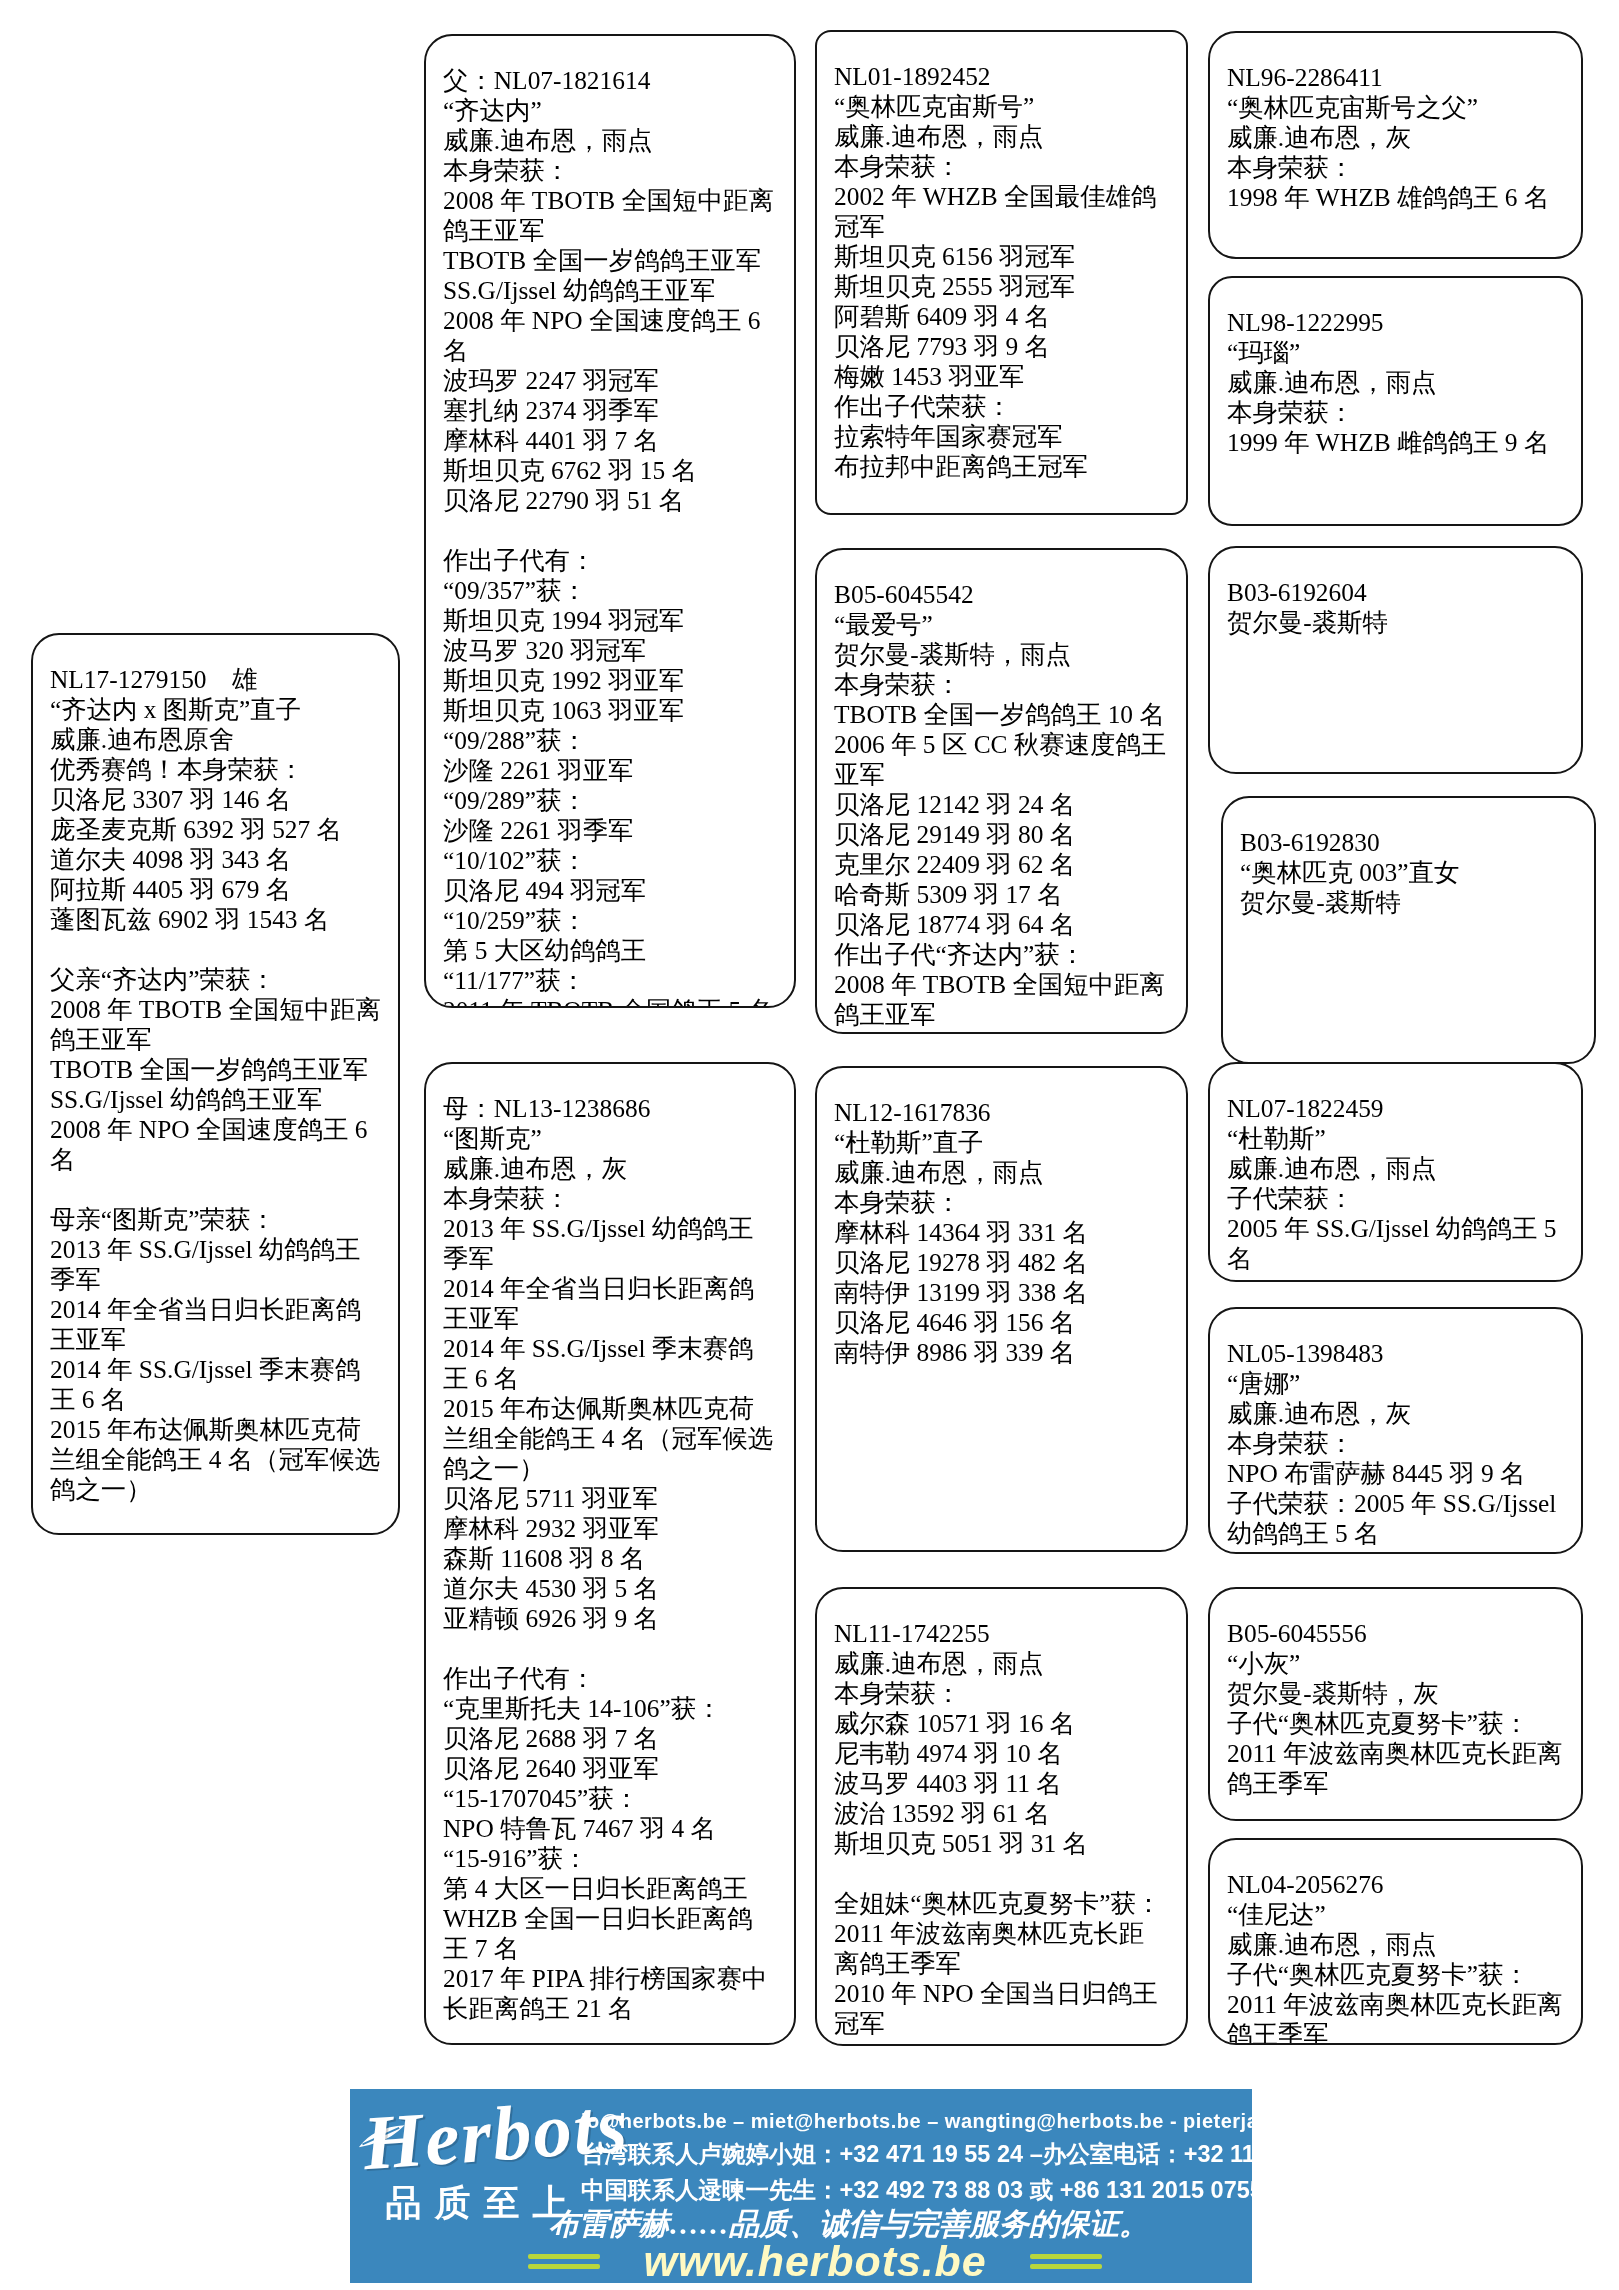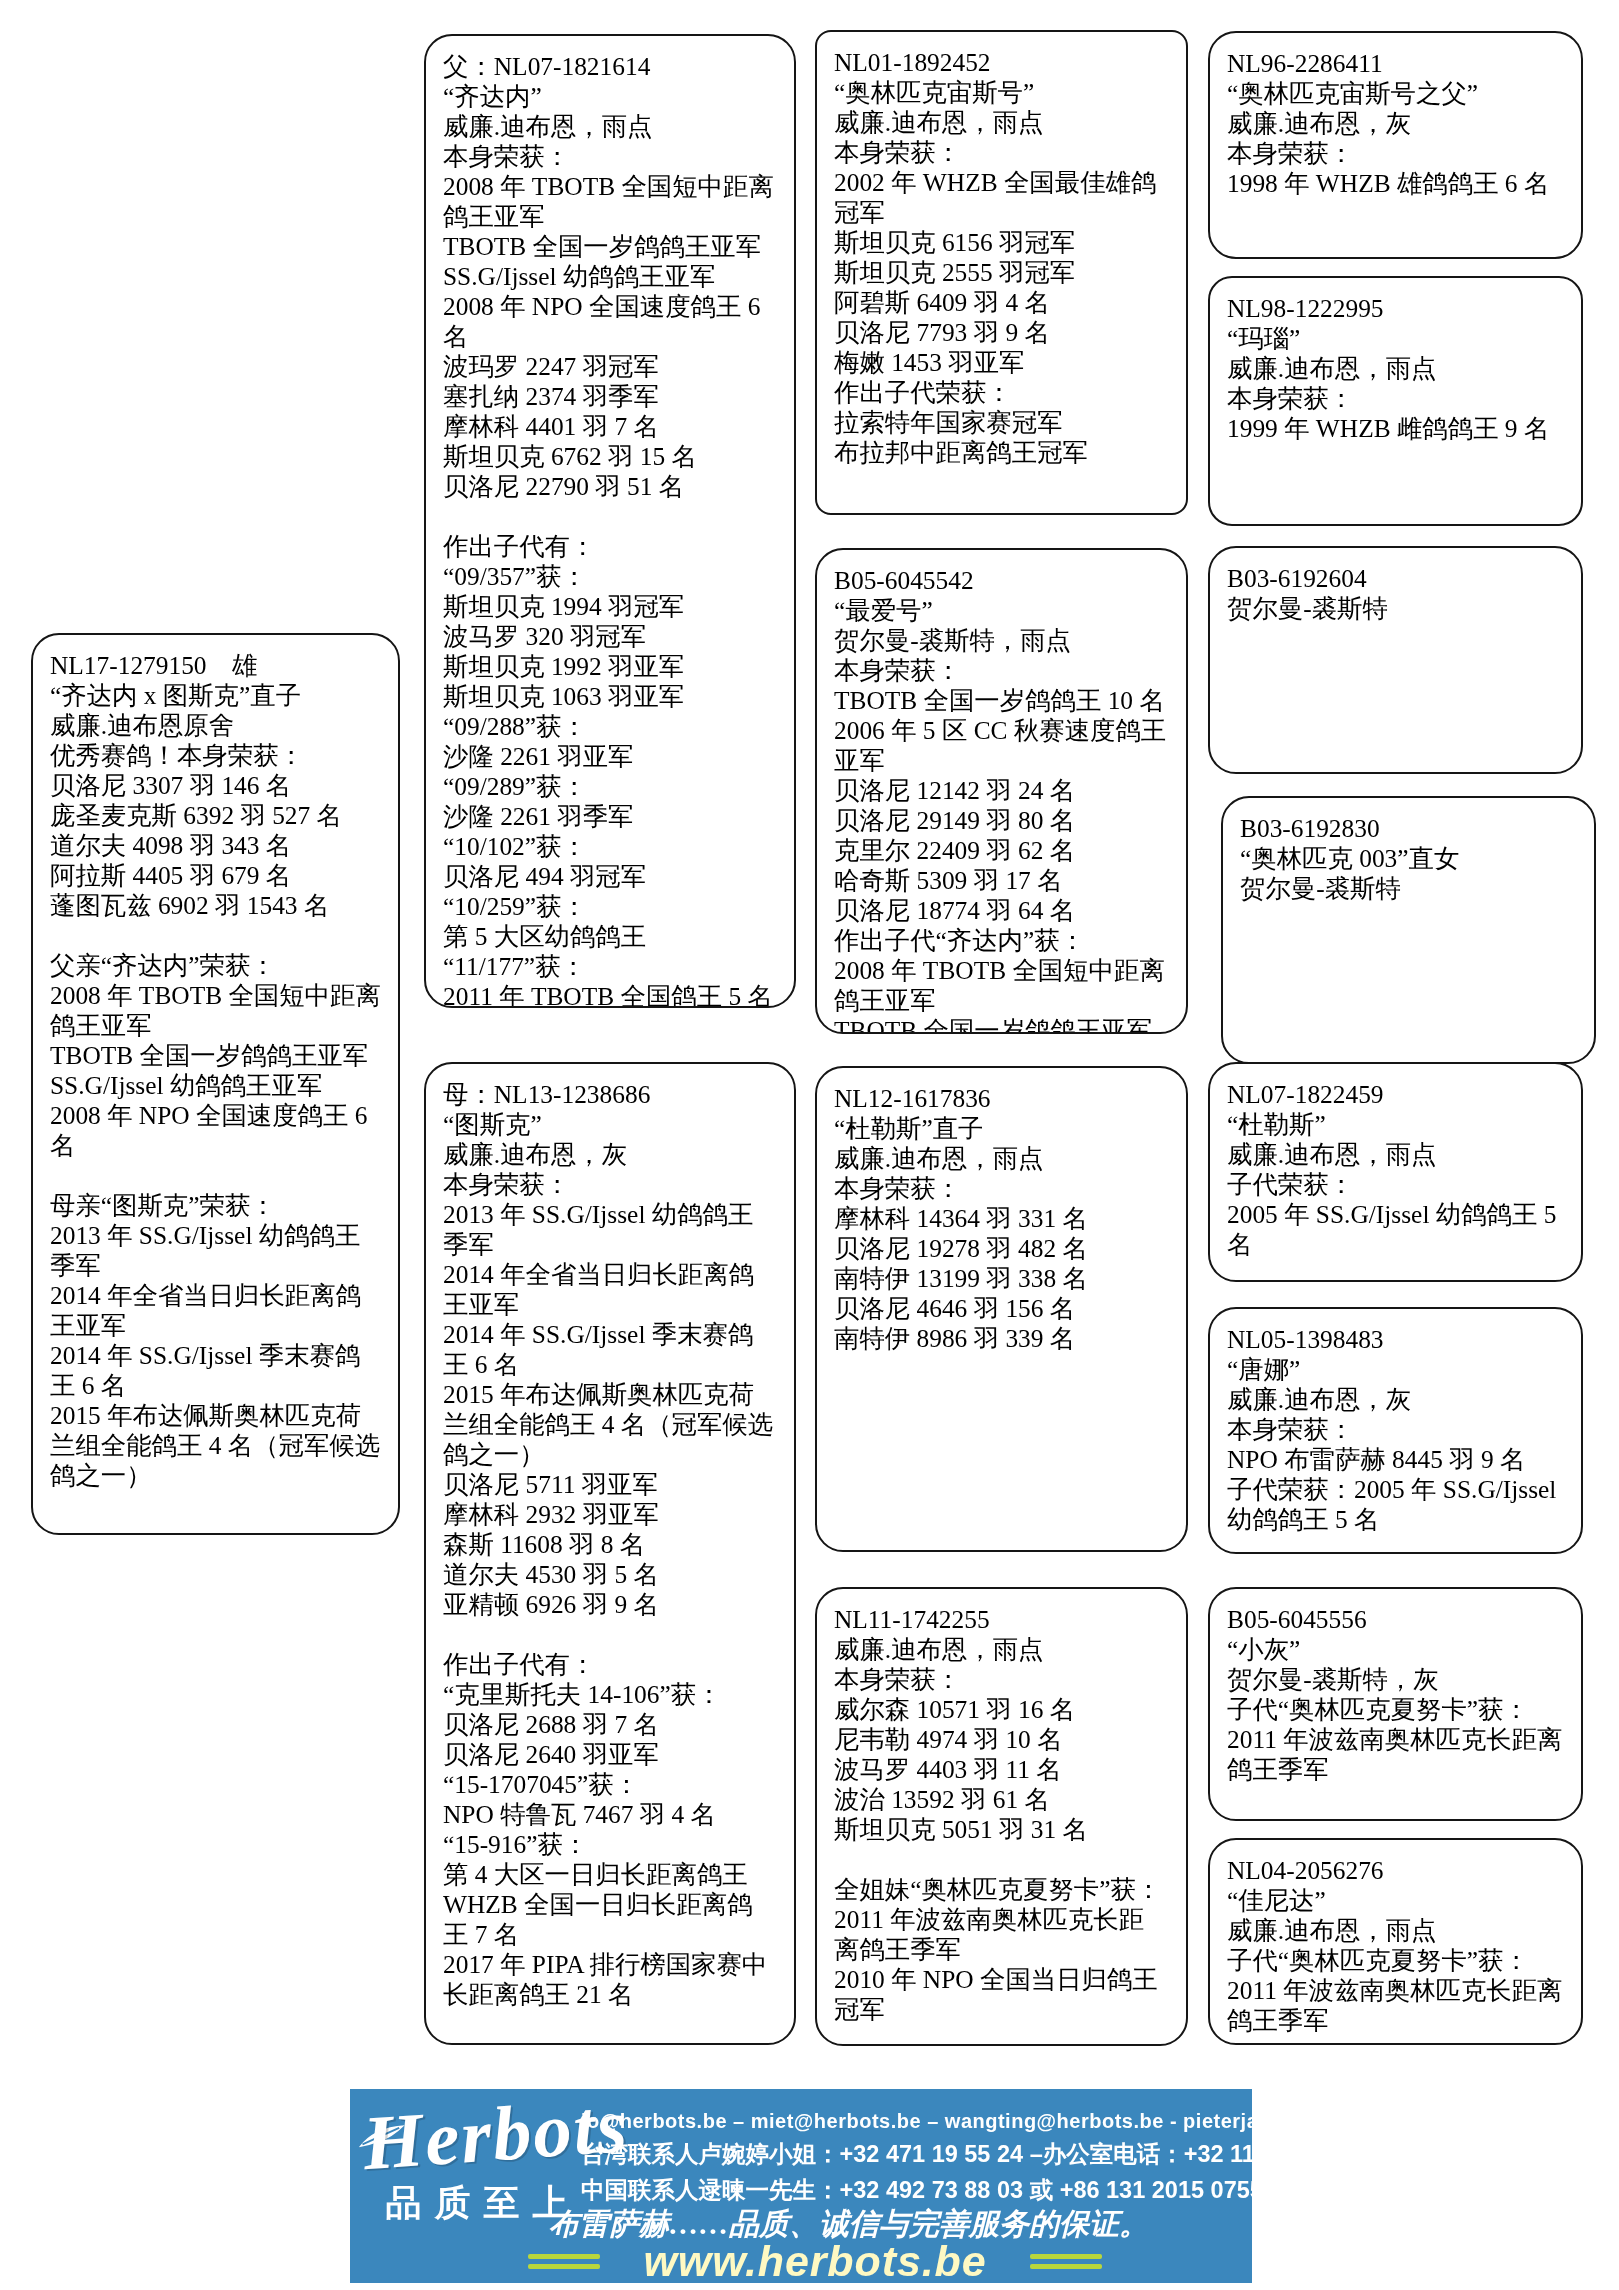--- a/index.html
+++ b/index.html
@@ -3,21 +3,21 @@
 <meta charset="utf-8">
 <style>
   html,body{margin:0;padding:0;}
   body{
     width:1620px;height:2290px;position:relative;background:#ffffff;
     font-family:"Liberation Serif","DejaVu Serif",serif;color:#000;
   }
   .page{position:absolute;inset:0;}
   .box{
     position:absolute;background:#fff;border:2.8px solid #151515;border-radius:28px;
-    padding:15px 17px;font-size:25.4px;line-height:30px;overflow:hidden;box-sizing:border-box;
+    padding:29px 17px;font-size:25.4px;line-height:30px;overflow:hidden;box-sizing:border-box;
   }
   .ln{min-height:30px;}
   .ln:empty::before{content:"\00a0";}
   
   .banner{
     position:absolute;left:350px;top:2089px;width:902px;height:194px;
     background:#3b87bd;overflow:hidden;
     font-family:"Liberation Sans","DejaVu Sans",sans-serif;color:#fff;
   }
   .logo{position:absolute;left:13px;top:5.6px;width:377px;}

